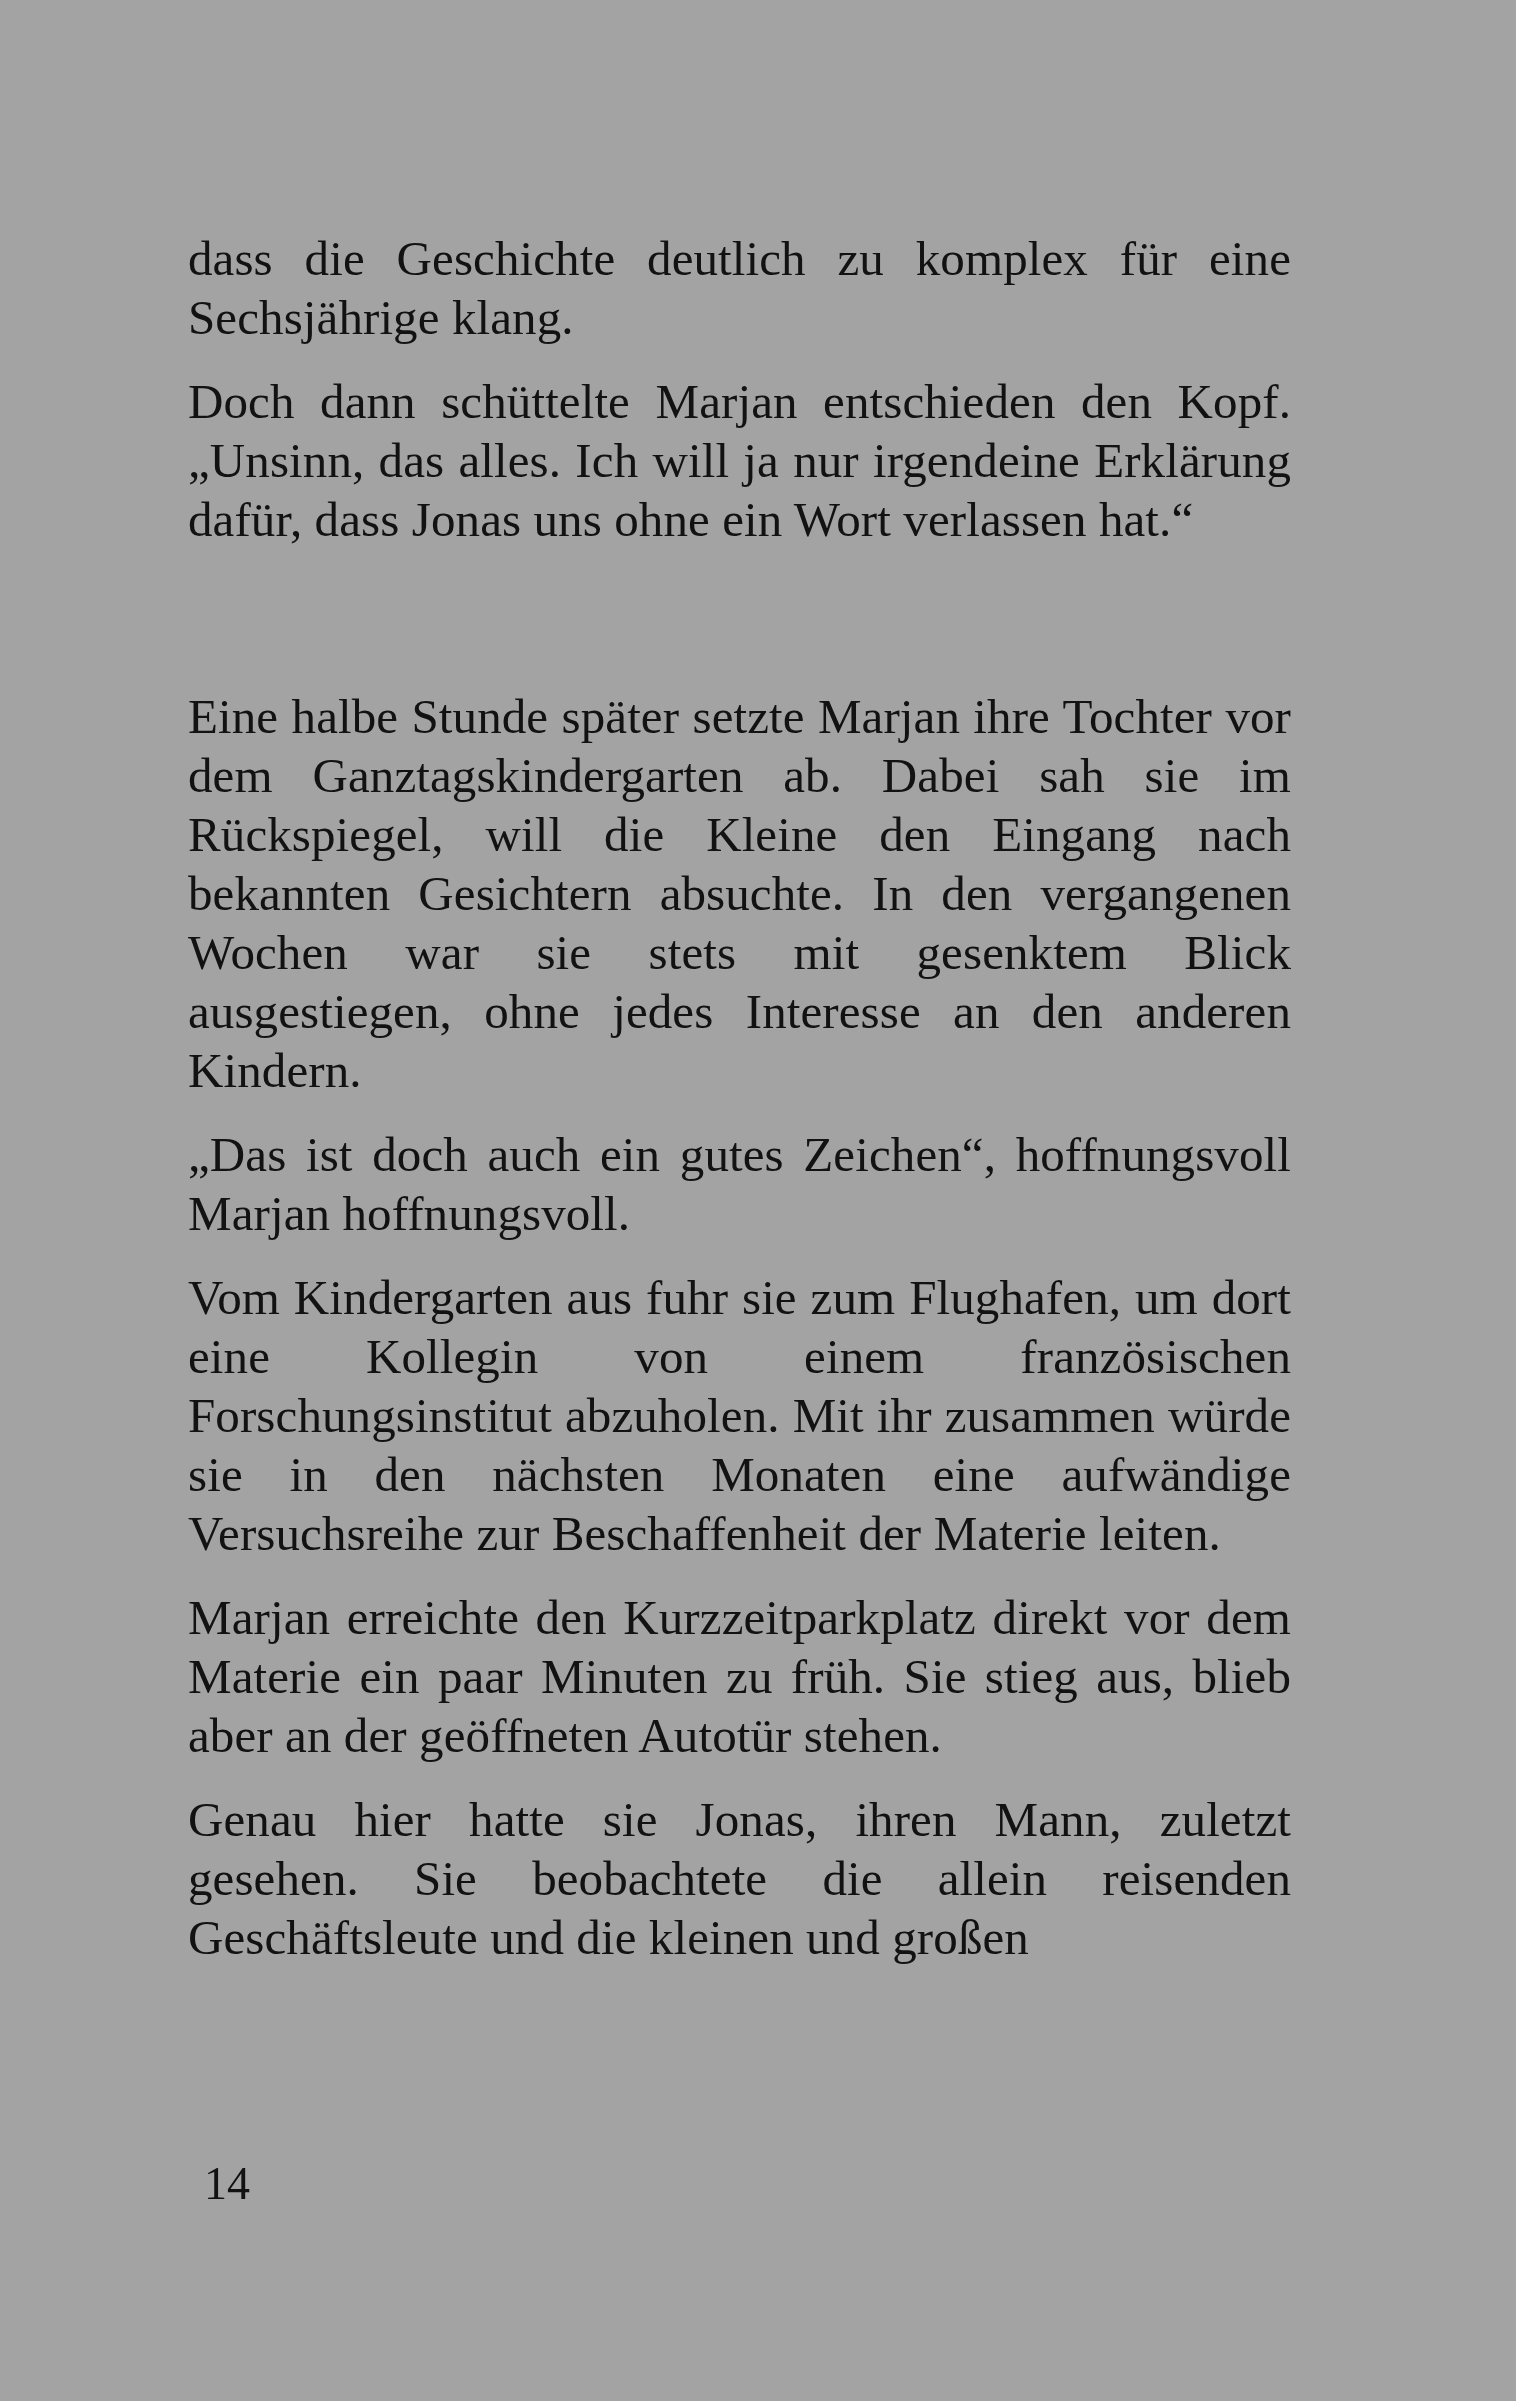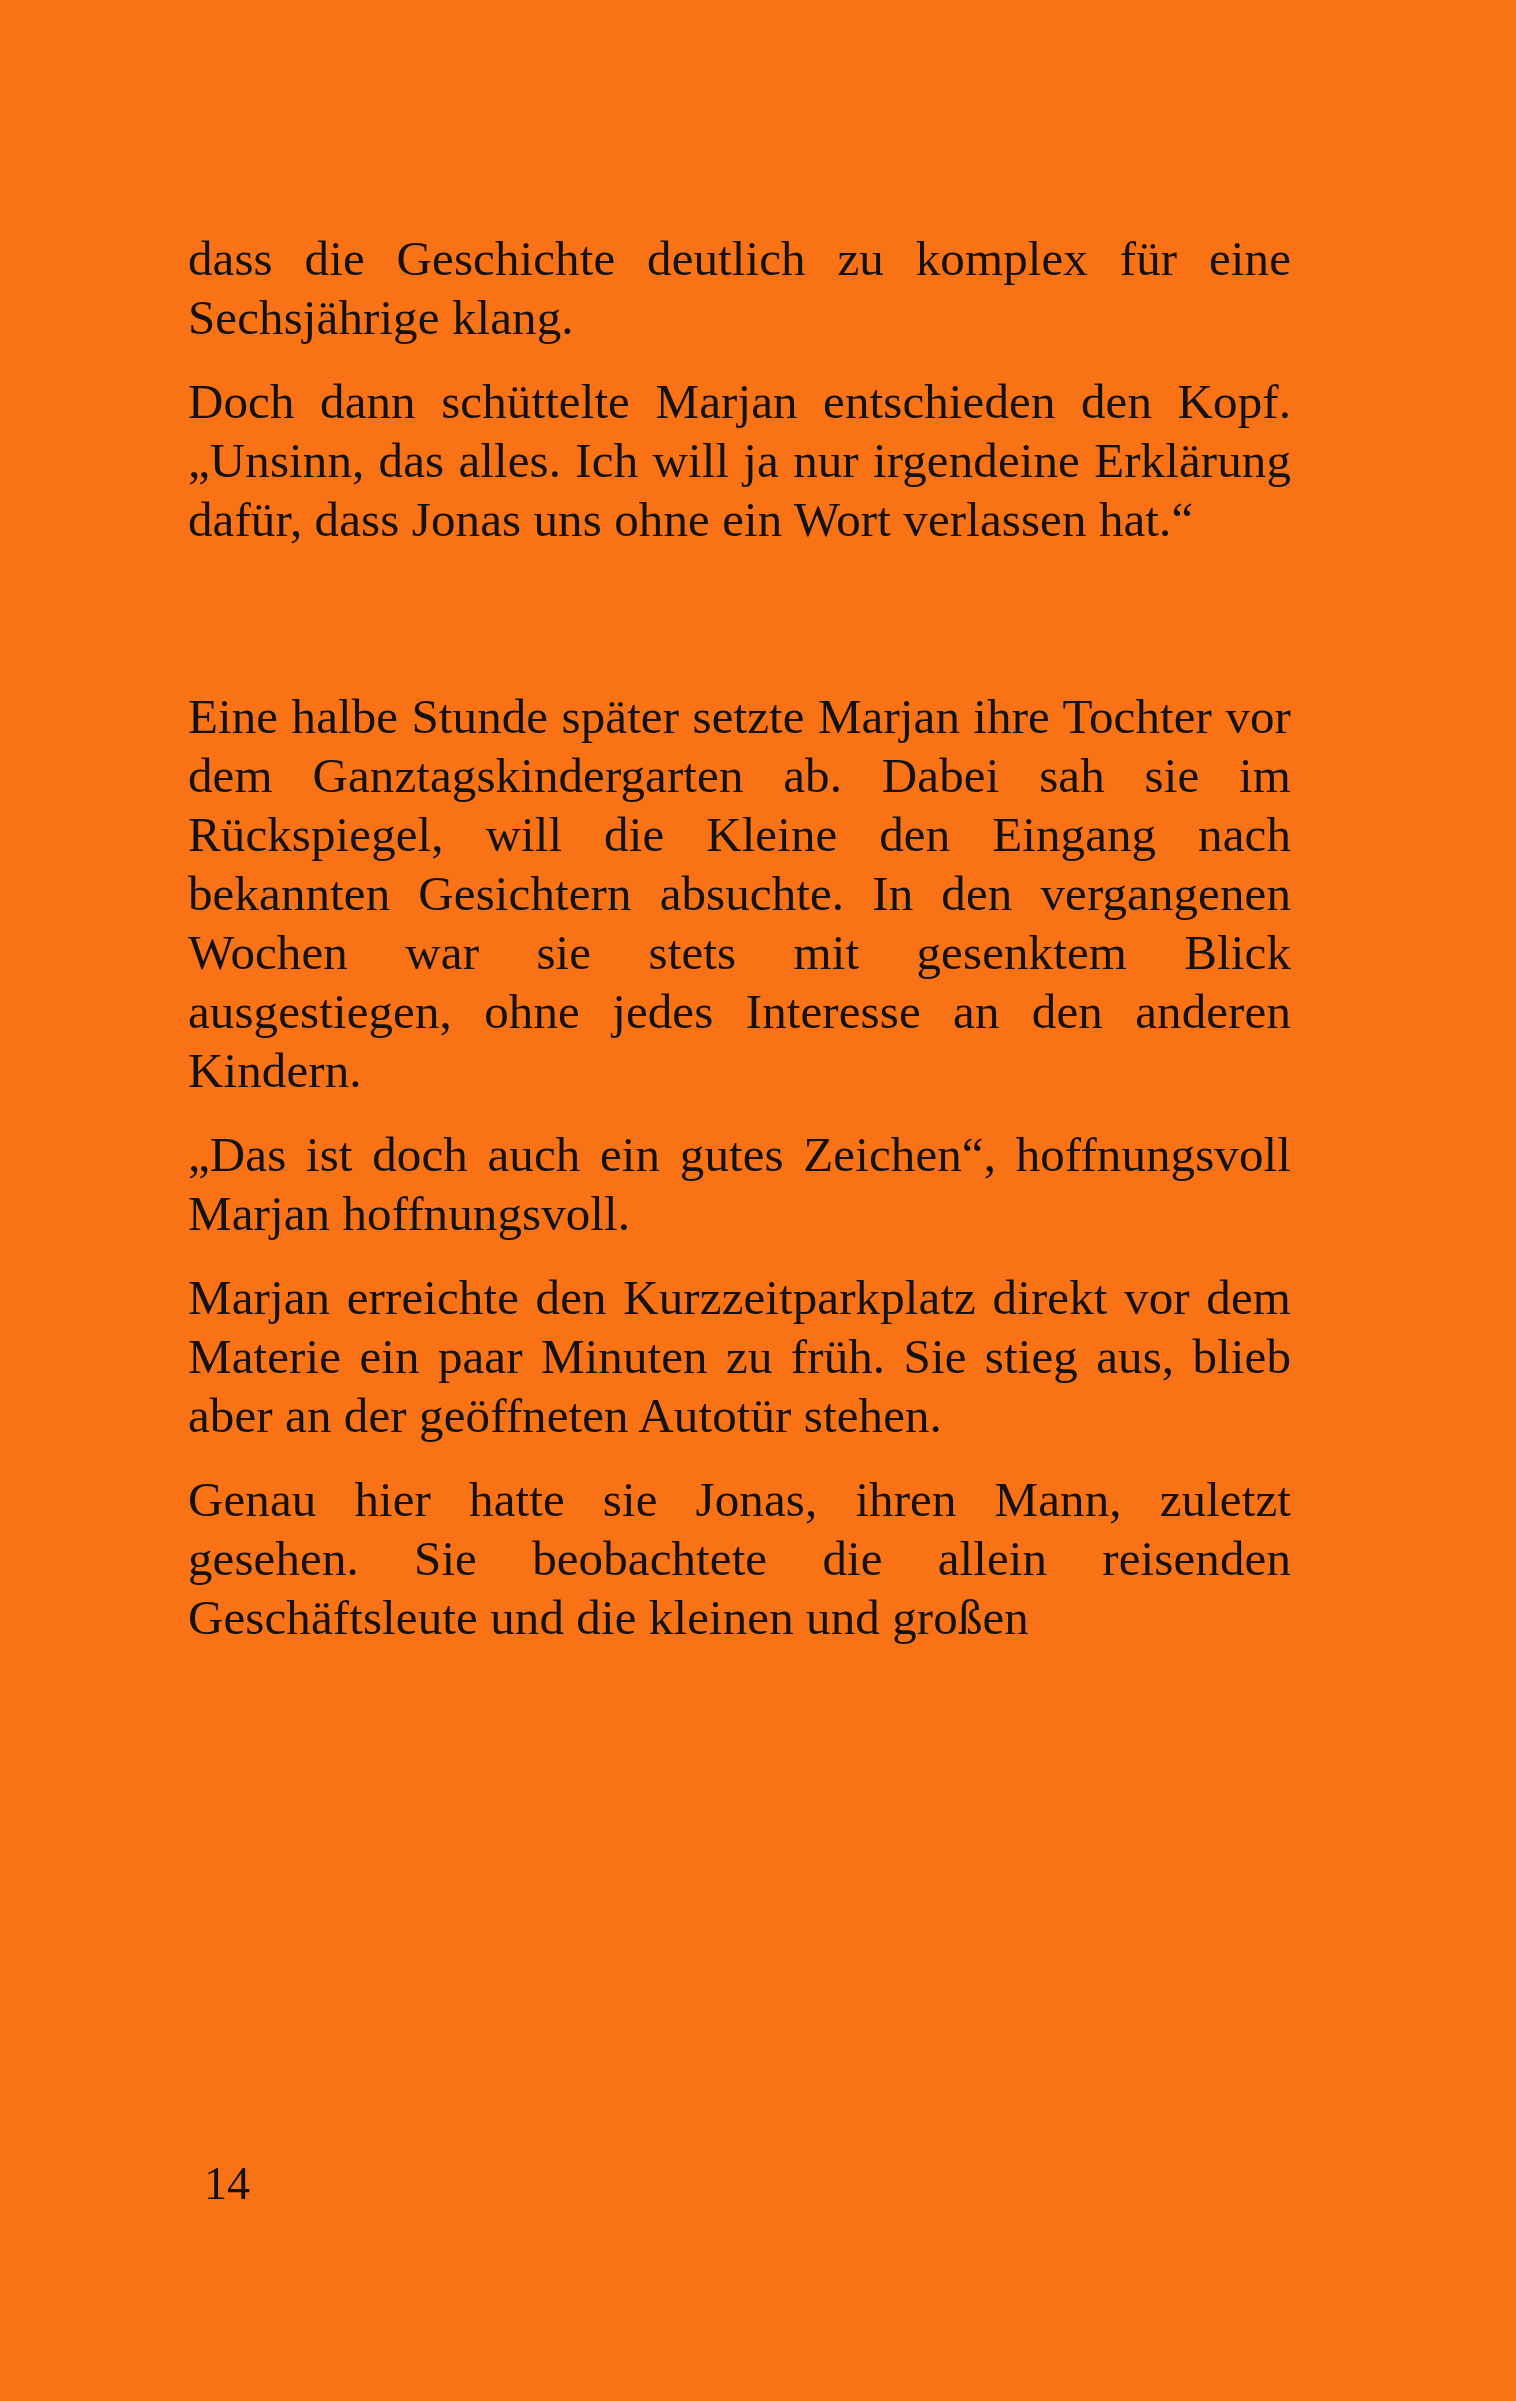--- a/index.html
+++ b/index.html
@@ -13,21 +13,21 @@
       height: 2401px;
       background: #ffffff;
       color: #121212;
       font-family: "Liberation Serif", "DejaVu Serif", serif;
       position: relative;
       overflow: hidden;
     }
     .page {
       position: absolute;
       inset: 0;
-      background: #f97316;
+      background: #a3a3a3;
     }
     .text-block {
       position: absolute;
       left: 188px;
       top: 229px;
       width: 1103px;
     }
     .text-block p {
       margin: 0 0 25px 0;
       font-size: 49px;
@@ -57,20 +57,21 @@
 <div class="page">
 
   <div class="text-block">
     <p>dass die Geschichte deutlich zu komplex für eine Sechsjährige klang.</p>
     <p>Doch dann schüttelte Marjan entschieden den Kopf. „Unsinn, das alles. Ich will ja nur irgendeine Erklärung dafür, dass Jonas uns ohne ein Wort verlassen hat.“</p>
 
     <div class="scene-break"></div>
 
     <p>Eine halbe Stunde später setzte Marjan ihre Tochter vor dem Ganztagskindergarten ab. Dabei sah sie im Rückspiegel, will die Kleine den Eingang nach bekannten Gesichtern absuchte. In den vergangenen Wochen war sie stets mit gesenktem Blick ausgestiegen, ohne jedes Interesse an den anderen Kindern.</p>
     <p>„Das ist doch auch ein gutes Zeichen“, hoffnungsvoll Marjan hoffnungsvoll.</p>
+    <p>Vom Kindergarten aus fuhr sie zum Flughafen, um dort eine Kollegin von einem französischen Forschungsinstitut abzuholen. Mit ihr zusammen würde sie in den nächsten Monaten eine aufwändige Versuchsreihe zur Beschaffenheit der Materie leiten.</p>
     <p>Marjan erreichte den Kurzzeitparkplatz direkt vor dem Materie ein paar Minuten zu früh. Sie stieg aus, blieb aber an der geöffneten Autotür stehen.</p>
     <p>Genau hier hatte sie Jonas, ihren Mann, zuletzt gesehen. Sie beobachtete die allein reisenden Geschäftsleute und die kleinen und großen</p>
   </div>
 
   <div class="page-number">14</div>
 
 </div>
 
 
 </body></html>

